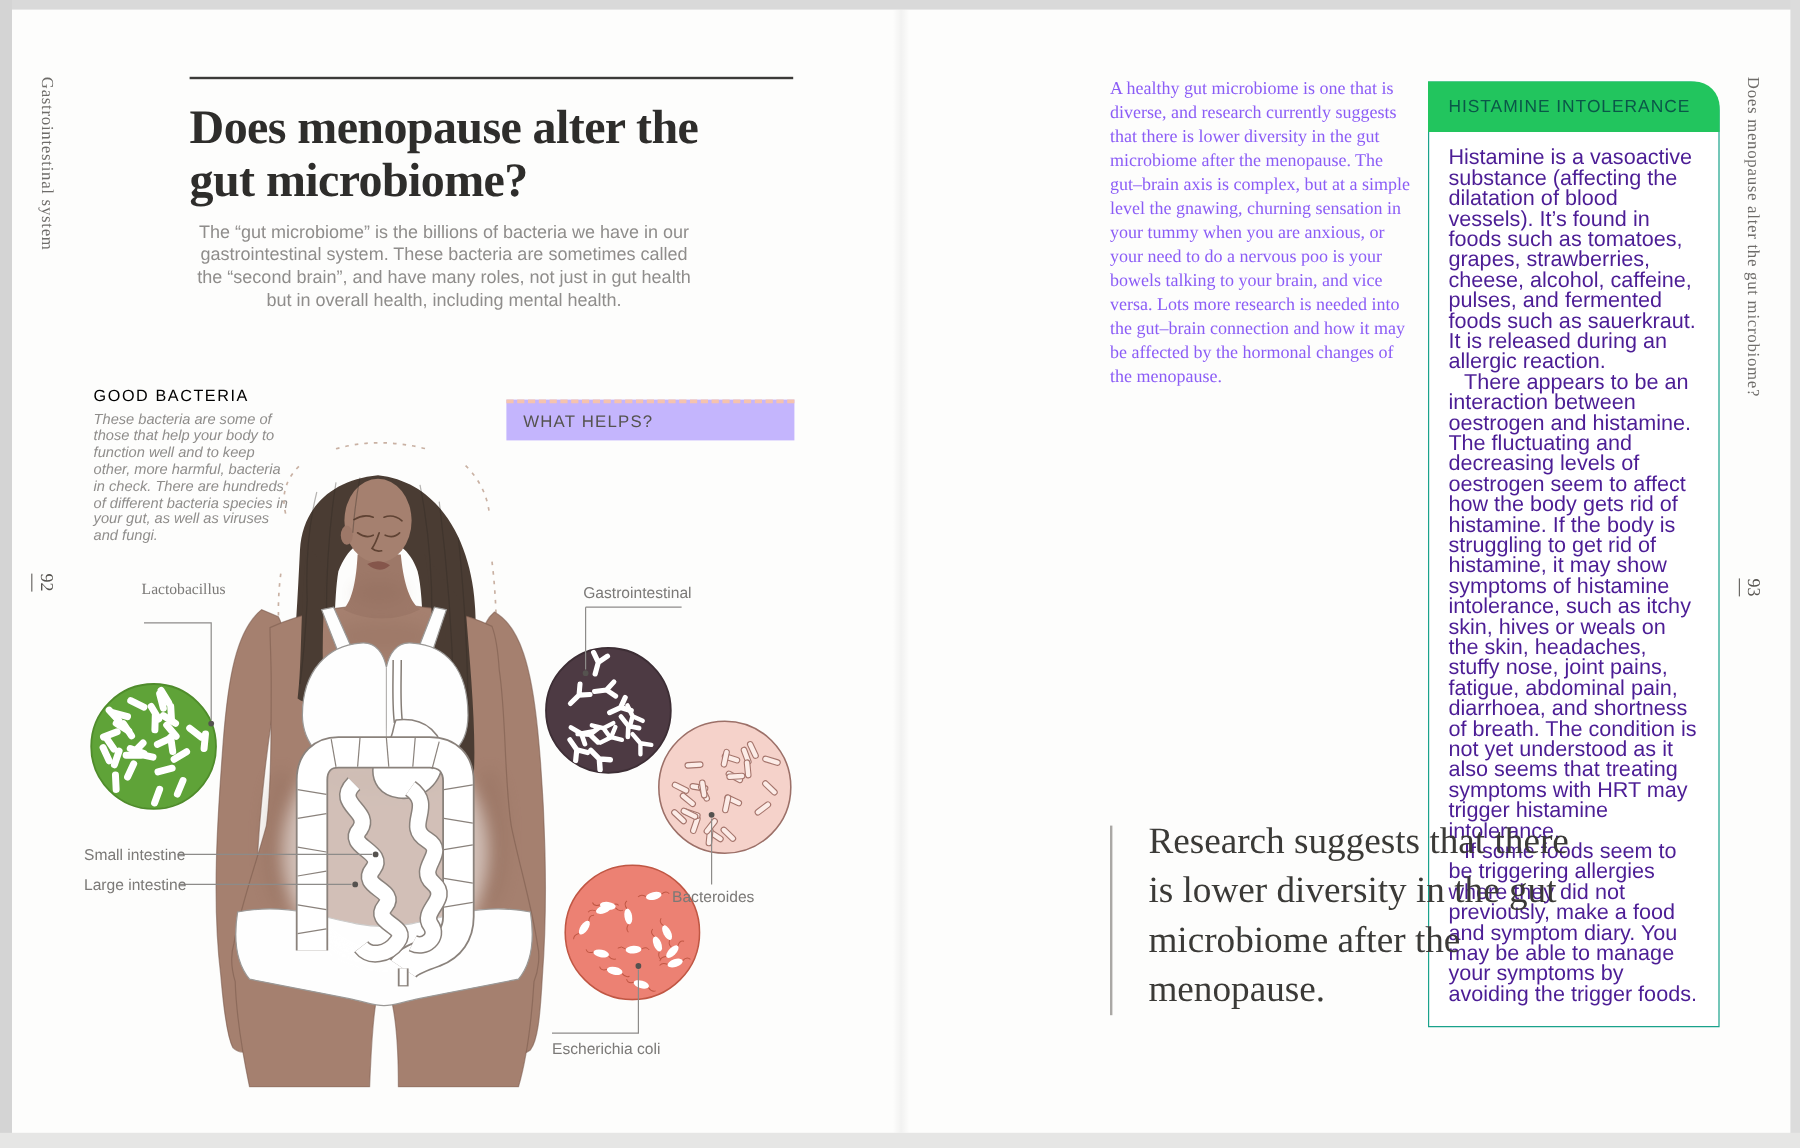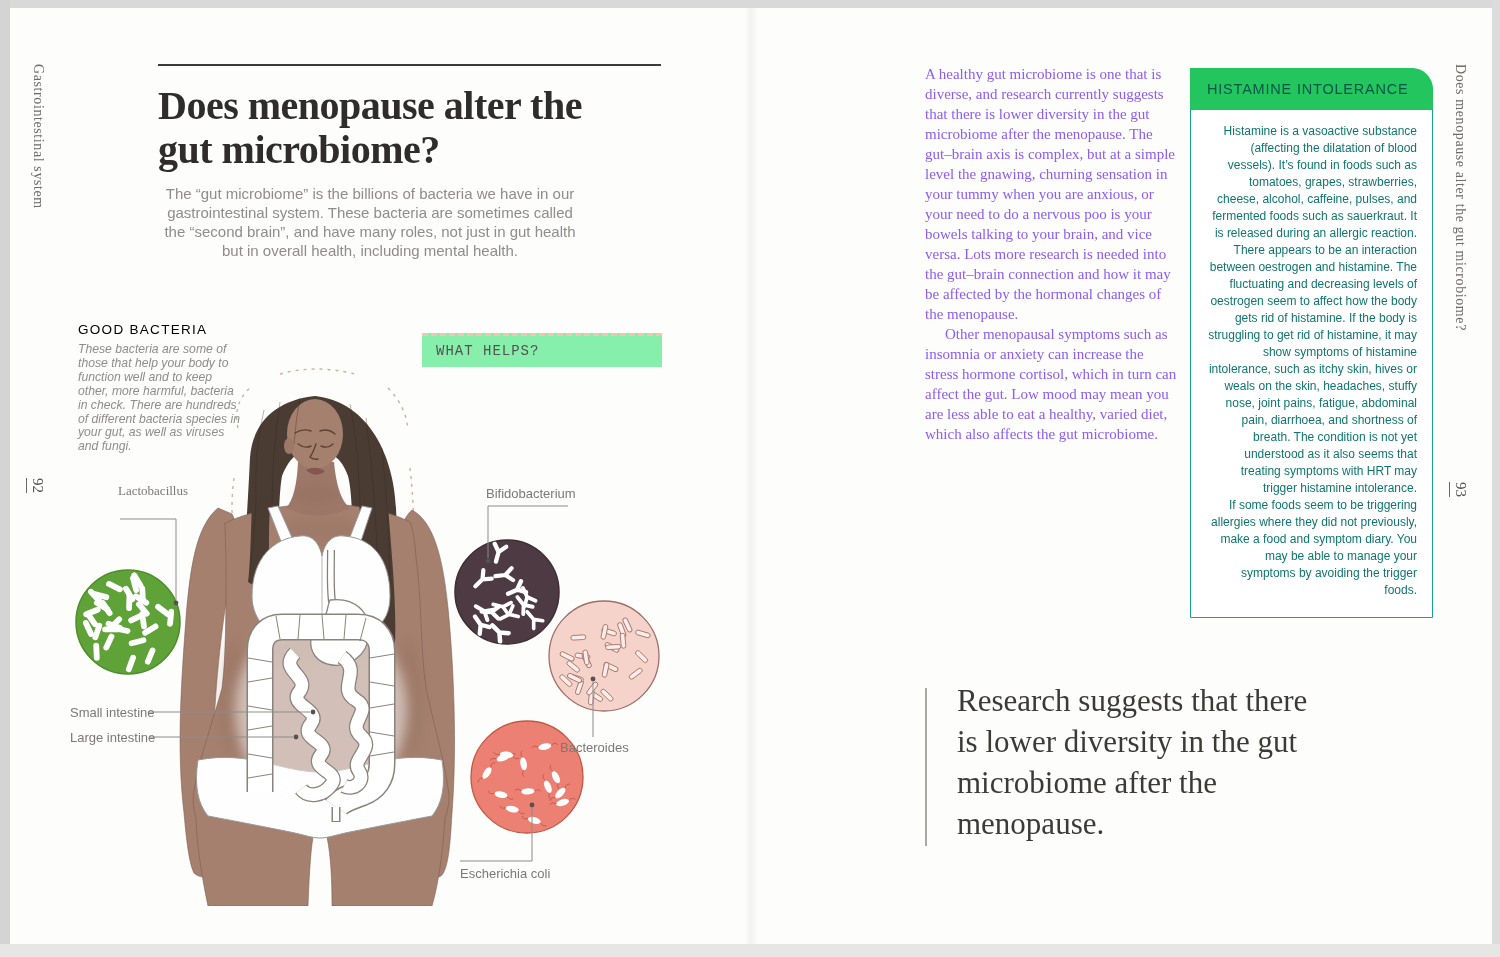--- a/index.html
+++ b/index.html
@@ -15,35 +15,35 @@
   .pagenum{position:absolute;transform-origin:0 0;transform:rotate(90deg);font-family:"Liberation Serif",serif;font-size:15px;color:#55534f;border-bottom:1px solid #6b6966;padding-bottom:2px;}
 
   
   .rule-top{position:absolute;left:158px;top:64px;width:503px;height:2px;background:#3c3b39;}
   .title{position:absolute;left:158px;top:84px;width:460px;font-family:"Liberation Serif",serif;font-weight:700;font-size:40px;line-height:44px;letter-spacing:-.5px;color:#2e2d2b;margin:0;}
   .intro{position:absolute;left:158px;top:184px;width:424px;font-size:15px;line-height:19px;color:#8f8d8b;margin:0;text-align:center;}
   .gb-head{position:absolute;left:78px;top:322px;font-size:13.5px;letter-spacing:1.3px;color:#000000;}
   .gb-body{position:absolute;left:78px;top:343px;width:162px;font-size:12.2px;font-style:italic;line-height:13.9px;color:#8f8d8b;margin:0;}
 
   .what-helps{position:absolute;left:422px;top:333px;width:240px;background:#fffdfc;}
-  .wh-head{background:#86efac;border-top:3px dashed #f5c3ae;height:31px;line-height:31px;padding-left:14px;font-size:14px;letter-spacing:1px;color:#55534f;font-family:Liberation Mono, monospace;}
+  .wh-head{background:#c4b5fd;border-top:3px dashed #f5c3ae;height:31px;line-height:31px;padding-left:14px;font-size:14px;letter-spacing:1px;color:#55534f;}
   .wh-body{border:1px solid #f2c3b1;border-top:none;padding:12px 13px 14px;font-size:13.3px;font-style:italic;line-height:18px;color:#8f8d8b;}
 
   .ill-label{position:absolute;font-size:13px;color:#7b7977;}
   svg.overlay{position:absolute;left:0;top:0;pointer-events:none;}
   svg.abs{position:absolute;}
 
   
   .col-main{position:absolute;left:925px;top:64px;width:252px;font-family:"Liberation Serif",serif;font-size:15px;line-height:20px;color:#8b5cf6;}
   .col-main p{margin:0;}
   .col-main p + p{text-indent:20px;}
 
   .hist-box{position:absolute;left:1190px;top:68px;width:243px;background:#fff;border:1.5px solid #1aa28b;border-radius:0 24px 0 0;box-sizing:border-box;}
   .hist-head{background:#22c55e;border-radius:0 21px 0 0;height:42px;line-height:42px;padding-left:17px;font-size:14.5px;letter-spacing:.8px;color:#0a5748;margin:-1px;margin-bottom:0;}
-  .hist-body{padding:13px 15px 18px 16px;font-size:12px;line-height:17px;color:#0f766e;text-align:right;}
+  .hist-body{padding:13px 15px 18px 16px;font-size:18px;line-height:17px;color:#4c1d95;}
   .hist-body p{margin:0;}
   .hist-body p + p{text-indent:13px;}
 
   .pq-bar{position:absolute;left:925px;top:688px;width:2px;height:158px;background:#aaa8a5;}
   .pull-quote{position:absolute;left:957px;top:680px;width:370px;font-family:Liberation Serif, serif;font-size:31px;line-height:41px;color:#3b3a37;}
 </style>
 </head>
 <body>
 
 <div class="edge edge-top"></div>
@@ -350,29 +350,28 @@
     <circle cx="176" cy="603" r="2.4"></circle>
     <circle cx="488" cy="561" r="2.4"></circle>
     <circle cx="313" cy="712" r="2.4"></circle>
     <circle cx="296" cy="737" r="2.4"></circle>
     <circle cx="593" cy="679" r="2.4"></circle>
     <circle cx="532" cy="805" r="2.4"></circle>
   </g>
 </svg>
 
 <div class="ill-label" style="left:118px;top:483px;font-family:Liberation Serif, serif;">Lactobacillus</div>
-<div class="ill-label" style="left:486px;top:486px;">Bifidobacterium</div>
+<div class="ill-label" style="left:486px;top:486px;">Gastrointestinal</div>
 <div class="ill-label" style="left:70px;top:705px;">Small intestine</div>
 <div class="ill-label" style="left:70px;top:730px;">Large intestine</div>
 <div class="ill-label" style="left:560px;top:740px;">Bacteroides</div>
 <div class="ill-label" style="left:460px;top:866px;">Escherichia coli</div>
 
 <div class="col-main">
   <p>A healthy gut microbiome is one that is diverse, and research currently suggests that there is lower diversity in the gut microbiome after the menopause. The gut–brain axis is complex, but at a simple level the gnawing, churning sensation in your tummy when you are anxious, or your need to do a nervous poo is your bowels talking to your brain, and vice versa. Lots more research is needed into the gut–brain connection and how it may be affected by the hormonal changes of the menopause.</p>
-  <p>Other menopausal symptoms such as insomnia or anxiety can increase the stress hormone cortisol, which in turn can affect the gut. Low mood may mean you are less able to eat a healthy, varied diet, which also affects the gut microbiome.</p>
 </div>
 
 <div class="hist-box">
   <div class="hist-head">HISTAMINE INTOLERANCE</div>
   <div class="hist-body">
     <p>Histamine is a vasoactive substance (affecting the dilatation of blood vessels). It’s found in foods such as tomatoes, grapes, strawberries, cheese, alcohol, caffeine, pulses, and fermented foods such as sauerkraut. It is released during an allergic reaction.</p>
     <p>There appears to be an interaction between oestrogen and histamine. The fluctuating and decreasing levels of oestrogen seem to affect how the body gets rid of histamine. If the body is struggling to get rid of histamine, it may show symptoms of histamine intolerance, such as itchy skin, hives or weals on the skin, headaches, stuffy nose, joint pains, fatigue, abdominal pain, diarrhoea, and shortness of breath. The condition is not yet understood as it also seems that treating symptoms with HRT may trigger histamine intolerance.</p>
     <p>If some foods seem to be triggering allergies where they did not previously, make a food and symptom diary. You may be able to manage your symptoms by avoiding the trigger foods.</p>
   </div>
 </div>

